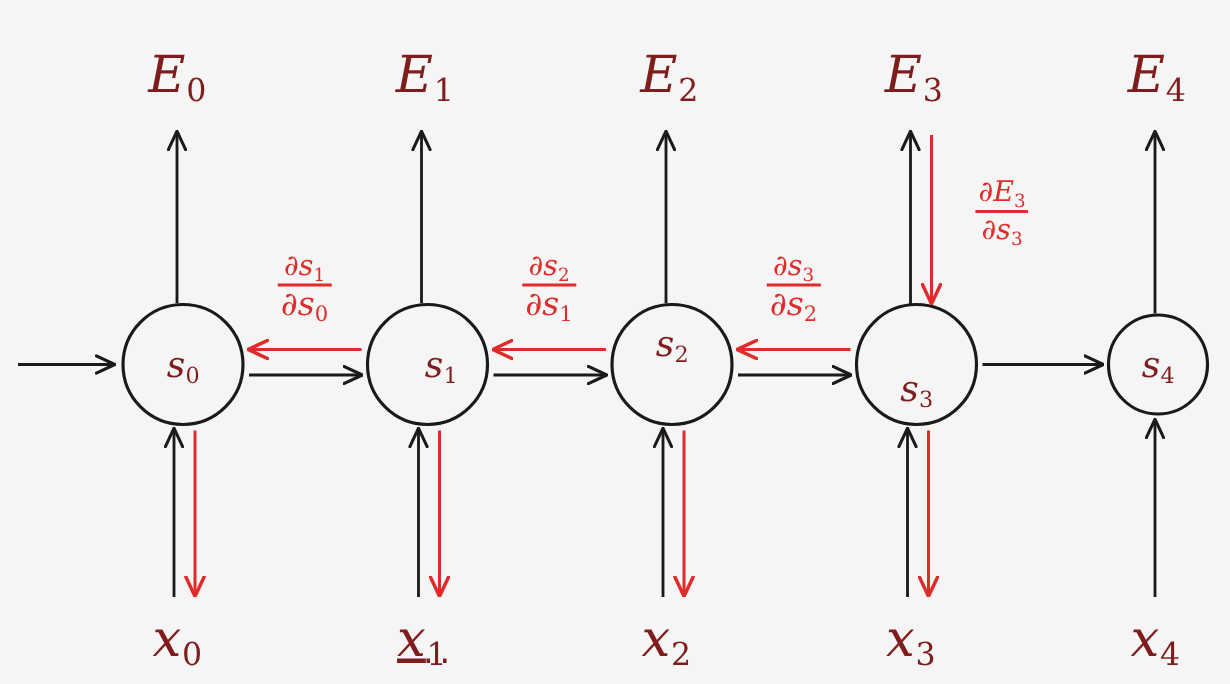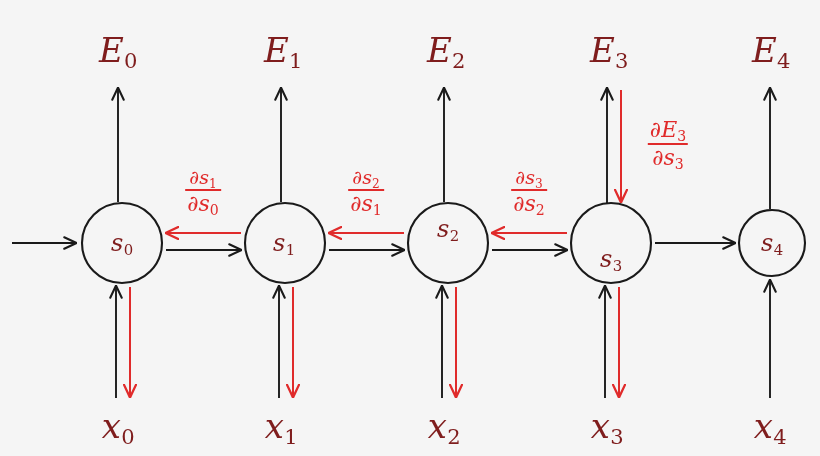--- a/index.html
+++ b/index.html
@@ -89,21 +89,21 @@
   .frac .sub {
     font-size: 0.64em;
     font-style: normal;
     position: relative;
     top: 0.30em;
   }
   .frac .partial {
     font-style: normal;
   }
   .frac-big .num, .frac-big .den {
-    font-size: 22px;
+    font-size: 19px;
   }
 </style>
 </head>
 <body>
 
 <div id="diagram-root">
 
   <svg id="diagram-svg" viewBox="0 0 820 456" xmlns="http://www.w3.org/2000/svg">
     <defs>
       <marker id="arrow-black" viewBox="0 0 10 10" refX="9.2" refY="5" markerWidth="7.2" markerHeight="7.2" orient="auto-start-reverse" markerUnits="strokeWidth">
@@ -161,33 +161,33 @@
 
     <g>
       <line x1="130" y1="287" x2="130" y2="397" stroke="#e02b2b" stroke-width="2.0" marker-end="url(#arrow-red)"></line>
       <line x1="293" y1="287" x2="293" y2="397" stroke="#e02b2b" stroke-width="2.0" marker-end="url(#arrow-red)"></line>
       <line x1="456" y1="287" x2="456" y2="397" stroke="#e02b2b" stroke-width="2.0" marker-end="url(#arrow-red)"></line>
       <line x1="619" y1="287" x2="619" y2="397" stroke="#e02b2b" stroke-width="2.0" marker-end="url(#arrow-red)"></line>
     </g>
   </svg>
 
   <div class="math-label node-label" style="left:122px; top:243px;"><span>s</span><span class="sub">0</span></div>
-  <div class="math-label node-label" style="left:284px; top:243px;"><span>s</span><span class="sub">1</span></div>
+  <div class="math-label node-label" style="left:294px; top:243px;"><span>s</span><span class="sub">1</span></div>
   <div class="math-label node-label" style="left:448px; top:229px;"><span>s</span><span class="sub">2</span></div>
   <div class="math-label node-label" style="left:611px; top:259px;"><span>s</span><span class="sub">3</span></div>
   <div class="math-label node-label" style="left:772px; top:243px;"><span>s</span><span class="sub">4</span></div>
 
   <div class="math-label e-label" style="left:118px; top:33px;"><span>E</span><span class="sub">0</span></div>
   <div class="math-label e-label" style="left:283px; top:33px;"><span>E</span><span class="sub">1</span></div>
   <div class="math-label e-label" style="left:446px; top:33px;"><span>E</span><span class="sub">2</span></div>
   <div class="math-label e-label" style="left:609px; top:33px;"><span>E</span><span class="sub">3</span></div>
   <div class="math-label e-label" style="left:771px; top:33px;"><span>E</span><span class="sub">4</span></div>
 
   <div class="math-label x-label" style="left:118px; top:409px;"><span>x</span><span class="sub">0</span></div>
-  <div class="math-label x-label" style="left:281px; top:409px;"><span>x</span><span class="sub">1</span></div>
+  <div class="math-label x-label" style="left:281px; top:409px;text-decoration:underline;"><span>x</span><span class="sub">1</span></div>
   <div class="math-label x-label" style="left:444px; top:409px;"><span>x</span><span class="sub">2</span></div>
   <div class="math-label x-label" style="left:607px; top:409px;"><span>x</span><span class="sub">3</span></div>
   <div class="math-label x-label" style="left:770px; top:409px;"><span>x</span><span class="sub">4</span></div>
 
   <div class="frac" style="left:203px; top:168px;">
     <span class="num"><span class="partial">∂</span><span>s</span><span class="sub">1</span></span>
     <span class="bar"></span>
     <span class="den"><span class="partial">∂</span><span>s</span><span class="sub">0</span></span>
   </div>
 

